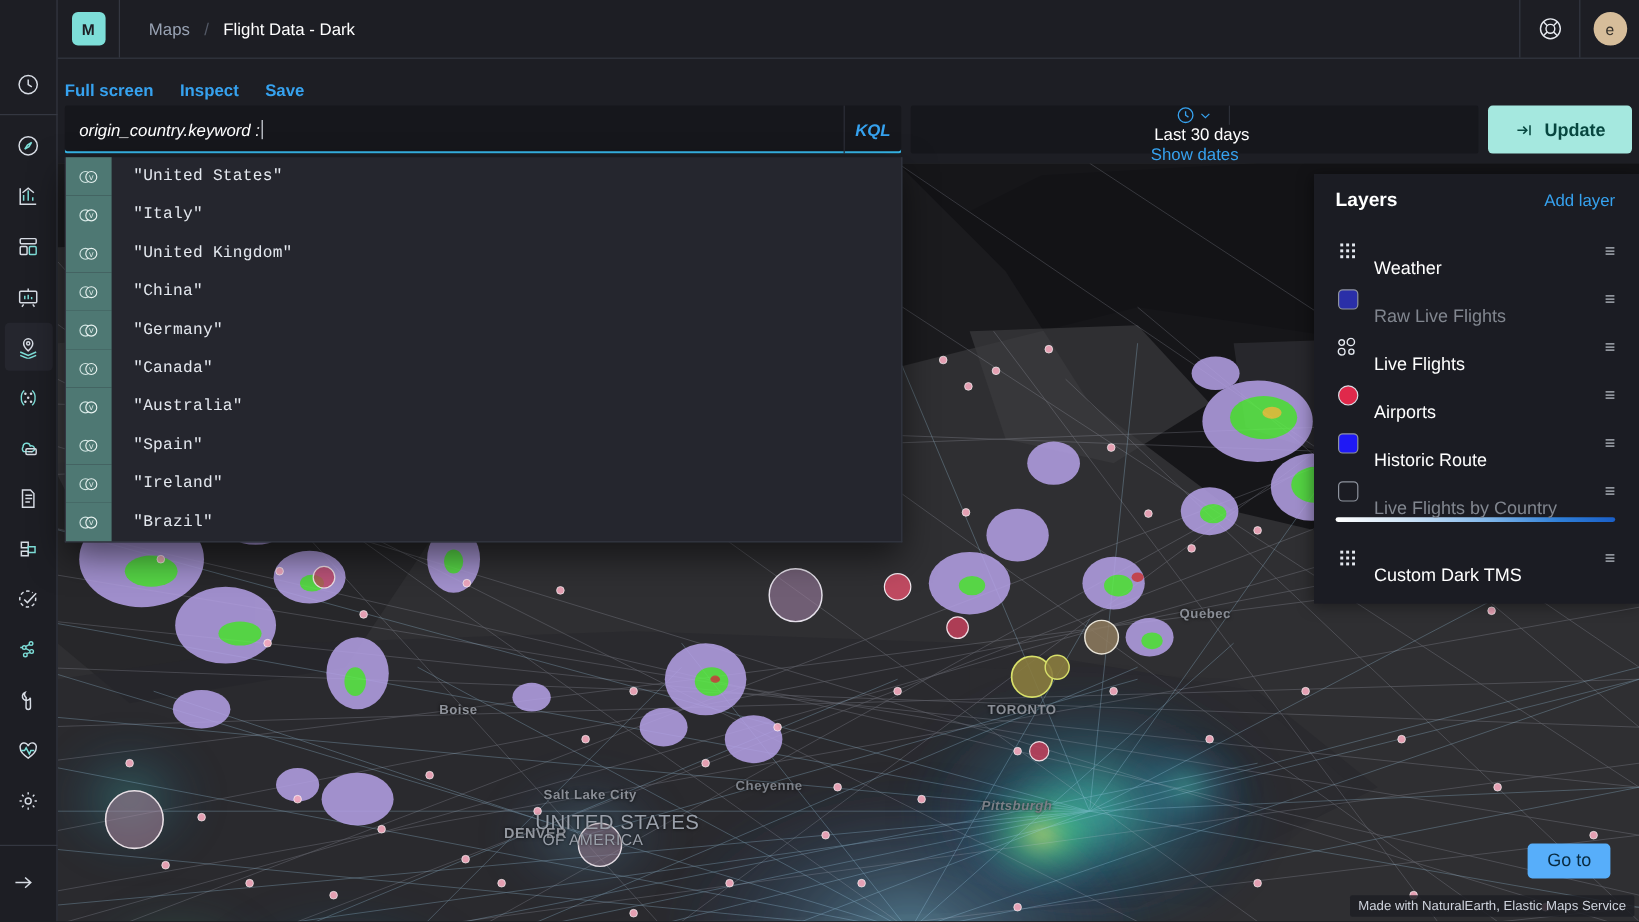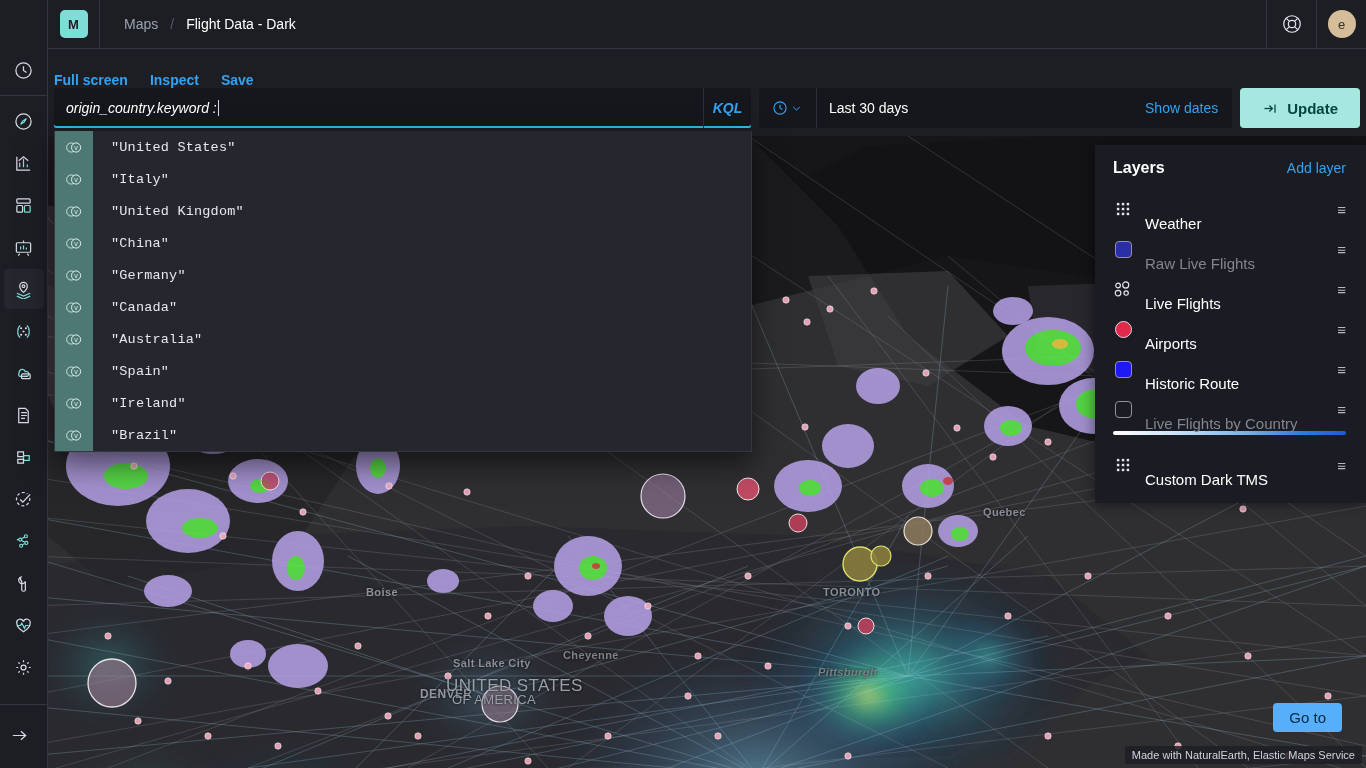--- a/index.html
+++ b/index.html
@@ -76,21 +76,21 @@
   .nav-bottom-sep { width: 48px; height: 1px; background: #343741; margin-bottom: 10px; }
 
   
   .query-area {
     position: absolute; top: 49px; left: 48px;
     width: 1318px; height: 87px;
     background: #1d1e24;
     z-index: 35;
   }
   .app-actions {
-    display: flex; align-items: flex-end; gap: 22px;
+    display: flex; align-items: center; gap: 22px;
     padding: 12px 0 0 6px; height: 39px;
   }
   .app-action { color: #36a2ef; font-size: 14px; font-weight: 600; }
   .search-row { display: flex; align-items: stretch; padding: 0 6px; gap: 8px; height: 42px; }
 
   .query-input-wrap {
     position: relative; width: 698px; height: 40px;
     background: #16171c;
     border-radius: 2px;
     display: flex; align-items: center;
@@ -108,21 +108,21 @@
   .kql-btn {
     position: absolute; right: 0; top: 0; bottom: 0;
     width: 48px; display: flex; align-items: center; justify-content: center;
     color: #36a2ef; font-size: 14px; font-weight: 600;
     border-left: 1px solid #2c2f38;
   }
 
   .date-wrap {
     display: flex; align-items: center;
     width: 474px; height: 40px;
-    background: #16171c; border-radius: 2px;
+    background: #16171c; border-radius: 2px; flex-direction: column;
   }
   .date-quick {
     width: 58px; height: 40px;
     display: flex; align-items: center; justify-content: center; gap: 3px;
     border-right: 1px solid #2c2f38;
   }
   .date-value { flex: 1; padding-left: 12px; font-size: 14px; color: #ffffff; }
   .show-dates {
     padding: 0 14px; font-size: 14px; color: #36a2ef; font-weight: 400;
     display: flex; align-items: center; height: 40px;
@@ -482,21 +482,21 @@
           <circle cx="64" cy="547" r="24" fill="#a5849a" fill-opacity=".55" stroke="#e9e0e6" stroke-width="1.3"></circle>
           <circle cx="452" cy="568" r="18" fill="#93798c" fill-opacity=".55" stroke="#e3dbe2" stroke-width="1.2"></circle>
           <circle cx="222" cy="345" r="9" fill="#c33f5c" fill-opacity=".75" stroke="#efe1e6" stroke-width="1"></circle>
         </g>
       </g>
     </svg>
 
     <div id="map-labels">
         <div style="position: absolute; left: 318px; top: 450px; font-size: 11px; font-weight: 700; color: rgb(143, 147, 155); white-space: nowrap; pointer-events: none; letter-spacing: 0.4px; text-shadow: rgba(0, 0, 0, 0.8) 0px 0px 3px;">Boise</div>
         <div style="position: absolute; left: 405px; top: 521px; font-size: 11px; font-weight: 700; color: rgb(138, 142, 150); white-space: nowrap; pointer-events: none; letter-spacing: 0.4px; text-shadow: rgba(0, 0, 0, 0.8) 0px 0px 3px;">Salt Lake City</div>
-        <div style="position: absolute; left: 515px; top: 513px; font-size: 11px; font-weight: 700; color: rgb(126, 130, 138); white-space: nowrap; pointer-events: none; letter-spacing: 0.4px; text-shadow: rgba(0, 0, 0, 0.8) 0px 0px 3px;">Cheyenne</div>
+        <div style="position: absolute; left: 565px; top: 513px; font-size: 11px; font-weight: 700; color: rgb(126, 130, 138); white-space: nowrap; pointer-events: none; letter-spacing: 0.4px; text-shadow: rgba(0, 0, 0, 0.8) 0px 0px 3px;">Cheyenne</div>
         <div style="position: absolute; left: 372px; top: 551px; font-size: 12px; font-weight: 700; color: rgb(147, 151, 159); white-space: nowrap; pointer-events: none; letter-spacing: 0.4px; text-shadow: rgba(0, 0, 0, 0.8) 0px 0px 3px;">DENVER</div>
         <div style="position: absolute; left: 398px; top: 540px; font-size: 17px; font-weight: 400; color: rgb(154, 160, 170); white-space: nowrap; pointer-events: none; letter-spacing: 0.4px; text-shadow: rgba(0, 0, 0, 0.8) 0px 0px 3px;">UNITED STATES</div>
         <div style="position: absolute; left: 404px; top: 556px; font-size: 13px; font-weight: 400; color: rgb(154, 160, 170); white-space: nowrap; pointer-events: none; letter-spacing: 0.4px; text-shadow: rgba(0, 0, 0, 0.8) 0px 0px 3px;">OF AMERICA</div>
         <div style="position: absolute; left: 935px; top: 370px; font-size: 11px; font-weight: 700; color: rgb(138, 142, 150); white-space: nowrap; pointer-events: none; letter-spacing: 0.4px; text-shadow: rgba(0, 0, 0, 0.8) 0px 0px 3px;">Quebec</div>
         <div style="position: absolute; left: 775px; top: 450px; font-size: 11px; font-weight: 700; color: rgb(138, 142, 150); white-space: nowrap; pointer-events: none; letter-spacing: 0.4px; text-shadow: rgba(0, 0, 0, 0.8) 0px 0px 3px;">TORONTO</div>
         <div style="position: absolute; left: 770px; top: 530px; font-size: 11px; font-weight: 700; color: rgb(123, 127, 135); white-space: nowrap; pointer-events: none; letter-spacing: 0.4px; text-shadow: rgba(0, 0, 0, 0.8) 0px 0px 3px; font-style: italic;">Pittsburgh</div>
       </div>
 
     <div class="goto-btn">Go to</div>
     <div class="attrib">Made with NaturalEarth, Elastic Maps Service</div>

